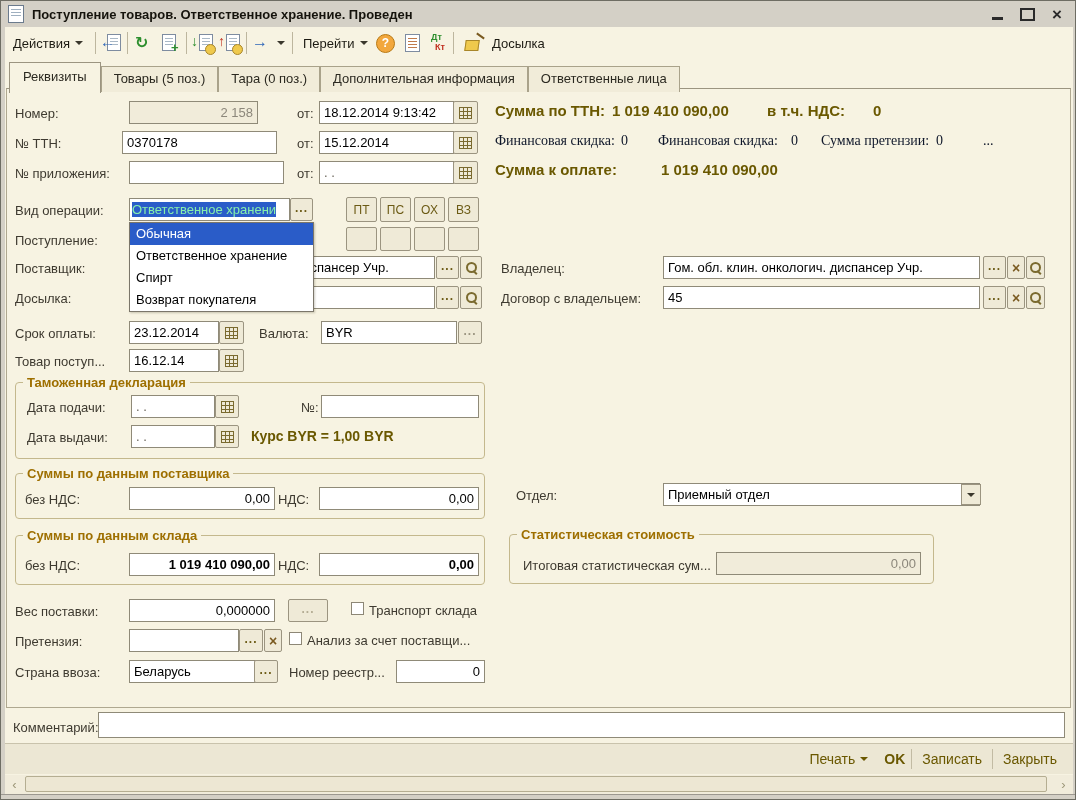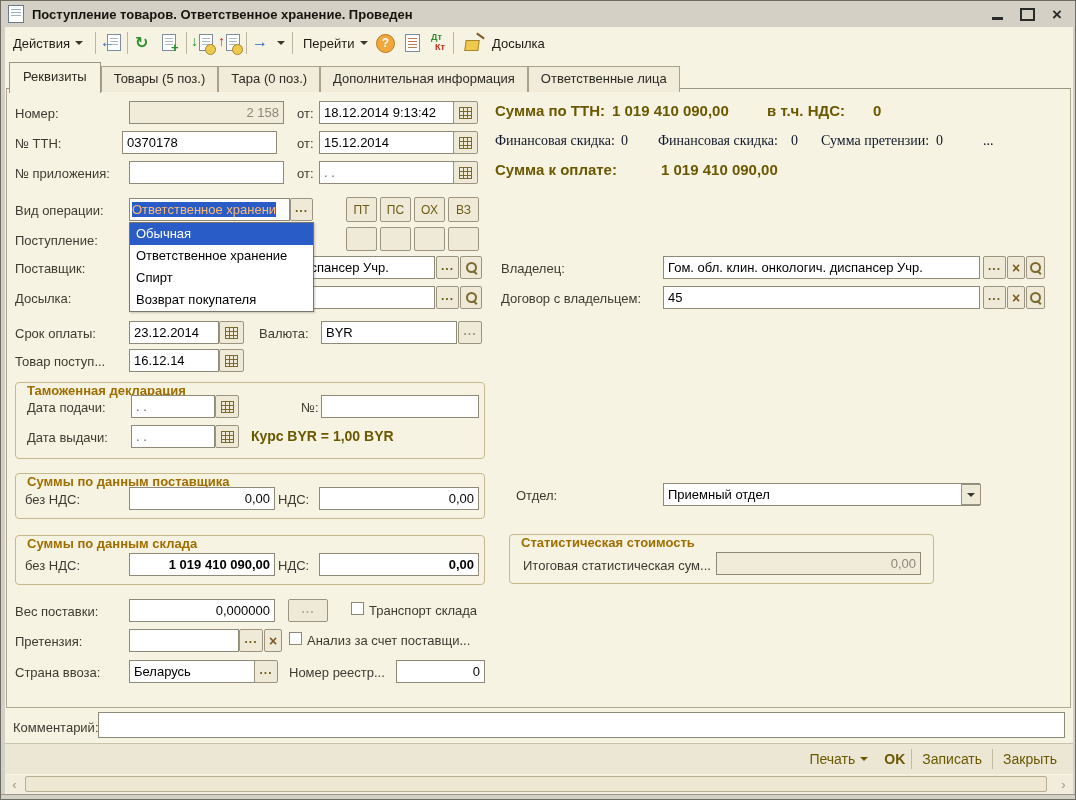--- a/index.html
+++ b/index.html
@@ -52,25 +52,25 @@
        display:flex;align-items:center;justify-content:center;font-size:12px;color:#6B5A14;}
   .btn.dots{font-weight:bold;letter-spacing:1px;padding-bottom:4px;}
   .btn.clear{font-size:14px;font-weight:bold;color:#7A5A20;}
   .calgrid{width:13px;height:12px;border:1px solid #7A6A2F;box-sizing:border-box;
     background-image:linear-gradient(to right,transparent 3px,#7A6A2F 3px,#7A6A2F 4px,transparent 4px,transparent 7px,#7A6A2F 7px,#7A6A2F 8px,transparent 8px),
                      linear-gradient(to bottom,transparent 3px,#7A6A2F 3px,#7A6A2F 4px,transparent 4px,transparent 7px,#7A6A2F 7px,#7A6A2F 8px,transparent 8px);}
   .mag{position:relative;width:13px;height:13px;display:inline-block;}
   .mag::before{content:"";position:absolute;left:1px;top:1px;width:7px;height:7px;border:2px solid #7A6A2F;border-radius:50%;}
   .mag::after{content:"";position:absolute;left:9px;top:9px;width:5px;height:2px;background:#7A6A2F;transform:rotate(45deg);transform-origin:0 0;}
   .grp{position:absolute;border:1px solid #C4B88D;border-radius:4px;z-index:2;box-sizing:border-box;}
-  .grp-title{position:absolute;font-weight:bold;color:#9E6F00;background:#F7F3E2;padding:0 4px;font-size:13px;z-index:3;white-space:nowrap;margin-top:8px;}
+  .grp-title{position:absolute;font-weight:bold;color:#9E6F00;background:#F7F3E2;padding:0 4px;font-size:13px;z-index:3;white-space:nowrap;}
   .sum{position:absolute;font-weight:bold;font-size:15px;color:#6A5800;white-space:nowrap;z-index:3;}
   .serif{position:absolute;font-family:"Liberation Serif","DejaVu Serif",serif;font-size:14px;color:#0f172a;white-space:nowrap;z-index:3;}
   .cb{position:absolute;width:13px;height:13px;background:#fff;border:1px solid #8D8776;box-sizing:border-box;z-index:3;}
-  .sel-text{background:#2A5CC8;color:#fdba74;}
+  .sel-text{background:#2A5CC8;color:#86efac;}
   .dropdown{position:absolute;left:128px;top:221px;width:183px;background:#fff;border:1px solid #7B766A;z-index:50;box-shadow:1px 1px 2px rgba(60,50,20,.25);}
   .dd-item{height:22px;line-height:22px;padding-left:6px;font-size:13px;color:#000;white-space:nowrap;}
   .dd-item.hl{background:#2A5CC8;color:#fff;}
   .combo-arrow{position:absolute;right:1px;top:1px;width:18px;height:19px;background:#EFEAD7;border:1px solid #9B9480;display:flex;align-items:center;justify-content:center;z-index:4;}
   
   .footerbar{position:absolute;left:4px;top:742px;width:1068px;height:31px;background:#ECE7D4;border-top:1px solid #C9C3AC;z-index:4;
      display:flex;justify-content:flex-end;align-items:center;box-sizing:border-box;padding-right:6px;}
   .fbtn{display:flex;align-items:center;gap:5px;padding:0 10px;font-size:14px;color:#6A5800;height:24px;white-space:nowrap;}
   .fbtn.bold{font-weight:bold;padding:0 6px;}
   .fsep{width:1px;height:20px;background:#C2BBA3;}
@@ -161,21 +161,21 @@
   <div class="tabstrip">
     <div class="tab active">Реквизиты</div>
     <div class="tab">Товары (5 поз.)</div>
     <div class="tab">Тара (0 поз.)</div>
     <div class="tab">Дополнительная информация</div>
     <div class="tab">Ответственные лица</div>
   </div>
   <div class="frame"></div>
 
   <div class="lbl" style="left:14px;top:105px;">Номер:</div>
-  <div class="inp dis num" style="left:128px;top:100px;width:155px;">2 158</div>
+  <div class="inp dis num" style="left:128px;top:100px;width:129px;">2 158</div>
   <div class="lbl" style="left:296px;top:105px;">от:</div>
   <div class="inp" style="left:318px;top:100px;width:135px;">18.12.2014 9:13:42</div>
   <div class="btn" style="left:452px;top:100px;width:25px;height:23px;">
       <span class="calgrid"></span>
     </div>
 
   <div class="sum" style="left:494px;top:101px;">Сумма по ТТН:</div>
   <div class="sum" style="left:611px;top:101px;">1 019 410 090,00</div>
   <div class="sum" style="left:766px;top:101px;">в т.ч. НДС:</div>
   <div class="sum" style="left:872px;top:101px;">0</div>

